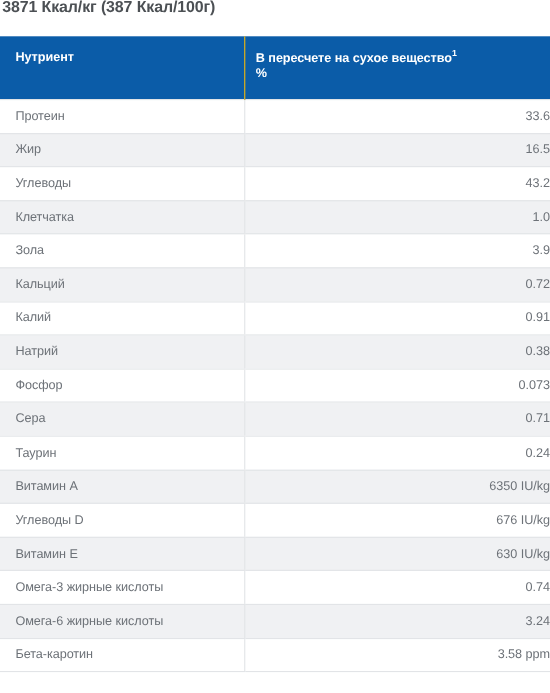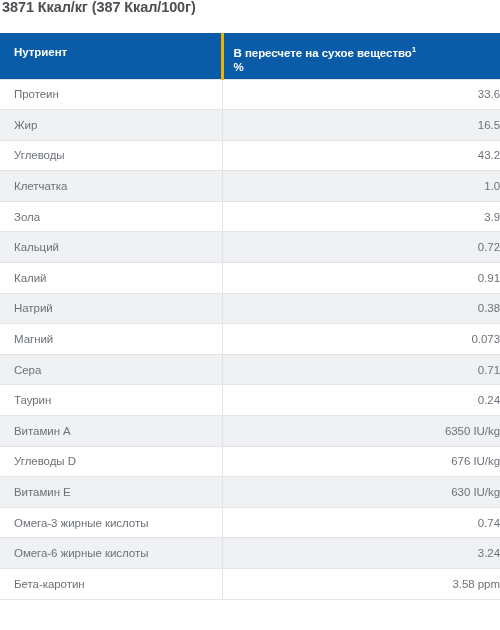--- a/index.html
+++ b/index.html
@@ -51,27 +51,27 @@
   .nutrient-table col.col-value { width: 278px; }
 
   thead th {
     background: #0b5ca8;
     color: #ffffff;
     font-size: 11.5px;
     font-weight: 700;
     text-align: left;
     vertical-align: top;
     height: 46px;
-    padding: 13px 0 4px 14px;
+    padding: 13px 0 16px 14px;
     box-sizing: border-box;
     letter-spacing: -0.05px;
   }
   thead th.value-head {
     padding-left: 10px;
-    border-left: 3px solid #eab308;
+    border-left: 1px solid #eab308;
     line-height: 14px;
   }
   thead th .sup {
     font-size: 8px;
     vertical-align: super;
     line-height: 0;
     font-weight: 700;
   }
   thead th .pct {
     display: block;
@@ -149,21 +149,21 @@
         </tr>
         <tr>
           <td class="name-cell">Калий</td>
           <td class="value-cell">0.91</td>
         </tr>
         <tr>
           <td class="name-cell">Натрий</td>
           <td class="value-cell">0.38</td>
         </tr>
         <tr>
-          <td class="name-cell">Магний</td>
+          <td class="name-cell">Фосфор</td>
           <td class="value-cell">0.073</td>
         </tr>
         <tr>
           <td class="name-cell">Сера</td>
           <td class="value-cell">0.71</td>
         </tr>
         <tr>
           <td class="name-cell">Таурин</td>
           <td class="value-cell">0.24</td>
         </tr>

